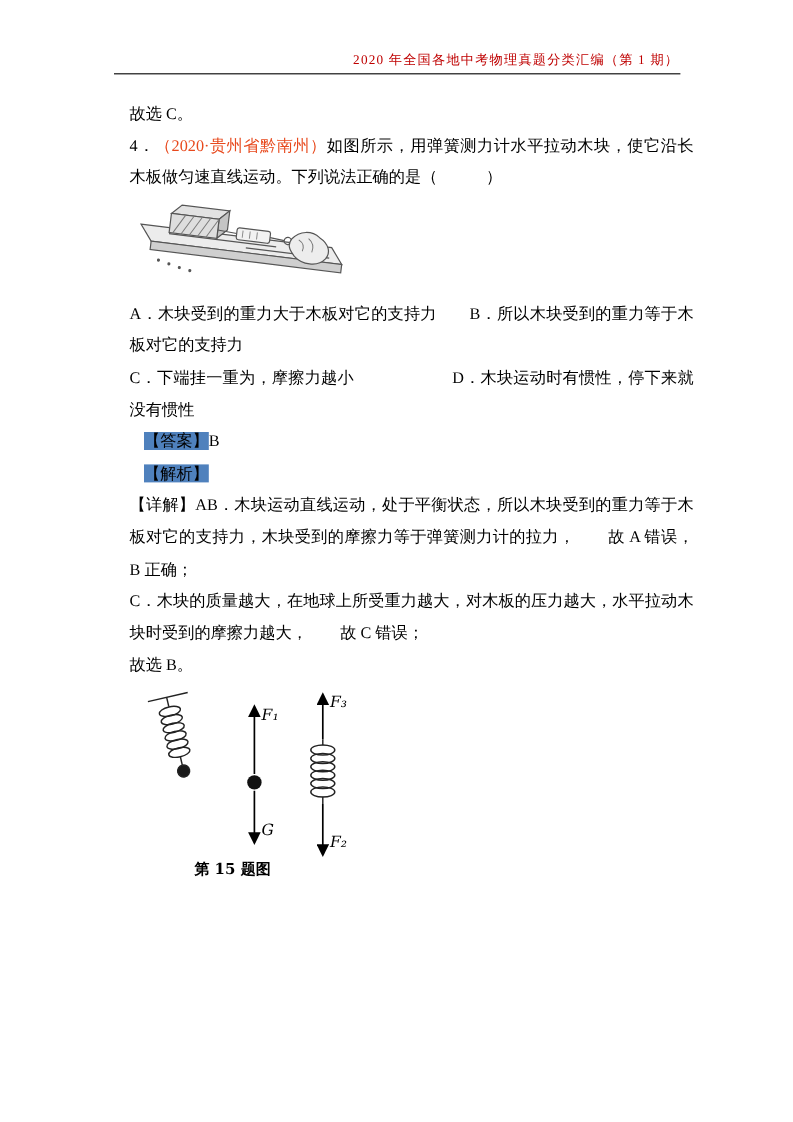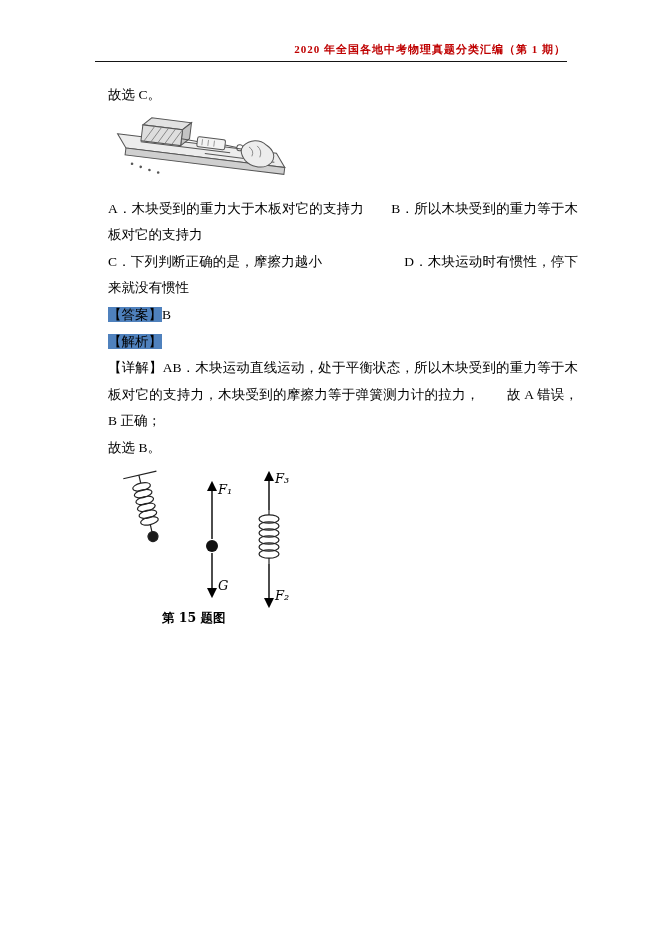--- a/index.html
+++ b/index.html
@@ -8,54 +8,55 @@
     width:661px; height:935px;
     font-family:"Liberation Serif","DejaVu Serif",serif;
     color:#000;
   }
   .page {
     position:relative; width:661px; height:935px;
     background:#fff; overflow:hidden;
   }
   .header {
     position:absolute; top:42px; left:96px; width:470px;
-    text-align:right; font-size:11px; font-weight:bold;
+    text-align:right; font-size:11px; font-weight:normal;
     letter-spacing:1px; color:var(--header-red,#bf0000);
   }
   .header-rule {
     position:absolute; top:61px; left:95px; width:472px;
     border-top:1.6px solid #151515;
   }
   .content {
     position:absolute; top:82px; left:108px; width:470px;
     font-size:13.5px; line-height:26.6px; text-align:justify;
   }
   .para { margin:0; }
   .src { color:var(--source-red,#e8491d); }
-  .hl  { background:var(--answer-blue,#4f81bd); }
+  .hl  { background:var(--answer-blue,#4f81bd);margin-left:12px; }
   .fig1 { margin:5px 0 2px 2px; height:80px; }
   .fig2 { margin:4px 0 0 4px; height:162px; }
   svg text {
     font-family:"DejaVu Serif","Liberation Serif",serif;
     fill:#000;
   }
   .sketch { stroke:#555; stroke-width:1; }
 </style>
 </head>
 <body>
 
 <div class="page">
 
   <div class="header">2020 年全国各地中考物理真题分类汇编（第 1 期）</div>
   <div class="header-rule"></div>
 
   <div class="content">
 
     <p class="para">故选 C。</p>
 
+    <p class="para"><span>4．</span><span class="src">（2020·贵州省黔南州）</span><span>如图所示，用弹簧测力计水平拉动木块，使它沿长木板做匀速直线运动。下列说法正确的是（　　　）</span></p>
 
     <div class="fig1">
       <svg width="200" height="80" viewBox="0 0 200 80">
         <g transform="rotate(7 90 38)">
 
           <polygon class="sketch" points="6,30 166,30 176,43 16,43" fill="#ececec"></polygon>
           <polygon class="sketch" points="16,43 176,43 176,50 16,50" fill="#cfcfcf"></polygon>
           <line class="sketch" x1="30" y1="35" x2="120" y2="35" stroke="#9a9a9a"></line>
           <line class="sketch" x1="95" y1="39" x2="165" y2="39" stroke="#9a9a9a"></line>
 
@@ -86,27 +87,28 @@
             <circle cx="24" cy="58" r="1.3"></circle>
               <circle cx="33" cy="60" r="1.3"></circle>
             <circle cx="42" cy="62" r="1.3"></circle>
               <circle cx="51" cy="63.5" r="1.3"></circle>
           </g>
         </g>
       </svg>
     </div>
 
     <p class="para">A．木块受到的重力大于木板对它的支持力　　B．所以木块受到的重力等于木板对它的支持力</p>
-    <p class="para">C．下列判断正确的是，摩擦力越小　　　　　　D．木块运动时有惯性，停下来就没有惯性</p>
+    <p class="para">C．下端挂一重为，摩擦力越小　　　　　　D．木块运动时有惯性，停下来就没有惯性</p>
 
     <p class="para"><span class="hl">【答案】</span><span>B</span></p>
 
     <p class="para"><span class="hl">【解析】</span></p>
 
     <p class="para">【详解】AB．木块运动直线运动，处于平衡状态，所以木块受到的重力等于木板对它的支持力，木块受到的摩擦力等于弹簧测力计的拉力，　　故 A 错误，B 正确；</p>
+    <p class="para">C．木块的质量越大，在地球上所受重力越大，对木板的压力越大，水平拉动木块时受到的摩擦力越大，　　故 C 错误；</p>
     <p class="para">故选 B。</p>
 
 
     <div class="fig2">
       <svg width="210" height="162" viewBox="0 0 210 162">
         <defs>
           <marker id="ah" viewBox="0 0 10 10" refX="8" refY="5" markerWidth="7.5" markerHeight="7.5" orient="auto">
             <path d="M0,0 L10,5 L0,10 z" fill="#000"></path>
           </marker>
         </defs>

